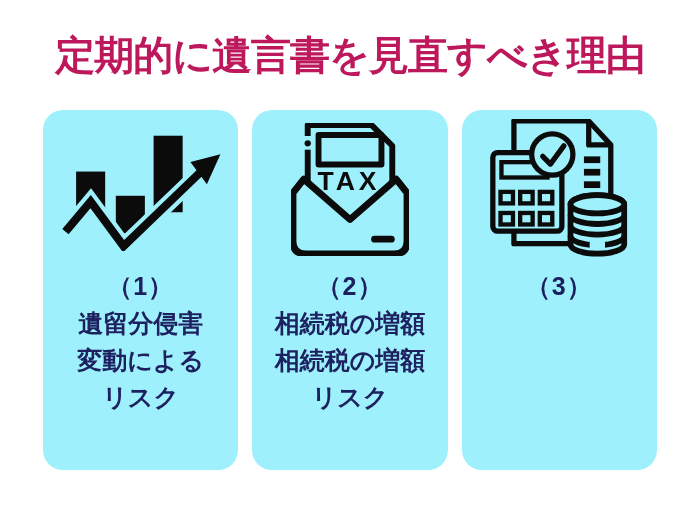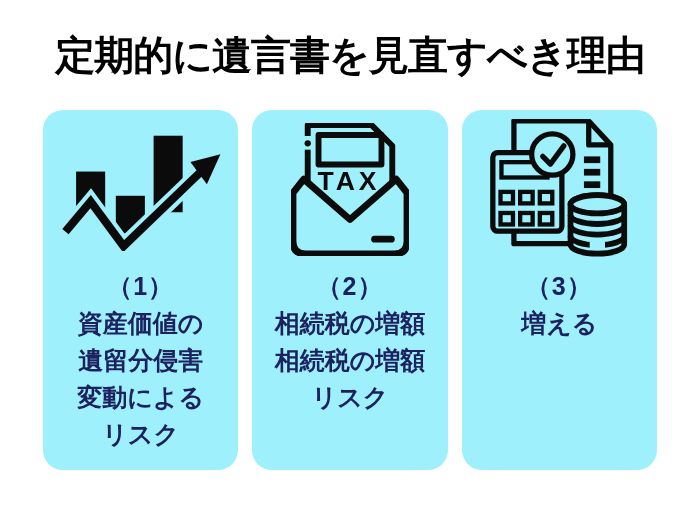--- a/index.html
+++ b/index.html
@@ -2,21 +2,21 @@
 <html><head>
 <meta charset="utf-8">
 <style>
   html,body{margin:0;padding:0;background:#ffffff;}
   .stage{
     position:relative;width:700px;height:525px;background:#ffffff;overflow:hidden;
     font-family:"Liberation Sans","DejaVu Sans",sans-serif;
   }
   .title{
     position:absolute;top:28px;left:0;width:700px;text-align:center;
-    font-size:40px;font-weight:bold;color:#000000;letter-spacing:-1px;white-space:nowrap;
+    font-size:40px;font-weight:bold;color:#be185d;letter-spacing:-1px;white-space:nowrap;
   }
   .cards{
     position:absolute;left:43px;top:110px;width:614px;height:360px;
     display:flex;gap:14px;
   }
   .card{
     flex:1;background:#9ef1fc;border-radius:20px;
     display:flex;flex-direction:column;align-items:center;
   }
   .icon-area{
@@ -46,21 +46,20 @@
             <rect x="59" y="71" width="30" height="39"></rect>
             <rect x="98" y="9" width="30" height="79"></rect>
           </g>
           <polyline points="7,108 33,77 67,123 138,55" fill="none" stroke="#9ef1fc" stroke-width="17" stroke-linejoin="miter"></polyline>
           <polyline points="7,108 33,77 67,123 148,45" fill="none" stroke="#0b0b0b" stroke-width="8.5" stroke-linejoin="miter"></polyline>
           <polygon points="167,28 136,36 153,59" fill="#0b0b0b"></polygon>
         </svg>
       </div>
       <div class="card-text">
         <div class="card-num">（1）</div>
-        <div>資産価値の</div>
         <div>遺留分侵害</div>
         <div>変動による</div>
         <div>リスク</div>
       </div>
     </div>
 
     <div class="card">
       <div class="icon-area">
         <svg width="118" height="133" viewBox="0 0 120 135">
 
@@ -117,18 +116,17 @@
           <g fill="none" stroke="#0b0b0b" stroke-width="6">
             <path d="M85,100 A28 9.5 0 0 0 141,100"></path>
             <path d="M85,111 A28 9.5 0 0 0 141,111"></path>
             <path d="M85,122 A28 9.5 0 0 0 141,122"></path>
           </g>
           <line x1="105" y1="131" x2="121" y2="131" stroke="#9ef1fc" stroke-width="7"></line>
         </svg>
       </div>
       <div class="card-text">
         <div class="card-num">（3）</div>
-        <div>増える</div>
       </div>
     </div>
 
   </div>
 </div>
 
 </body></html>

